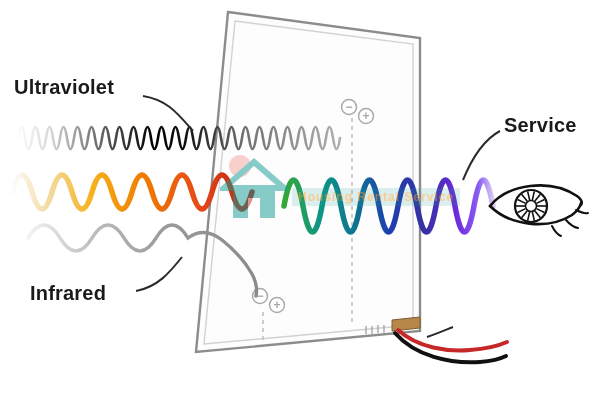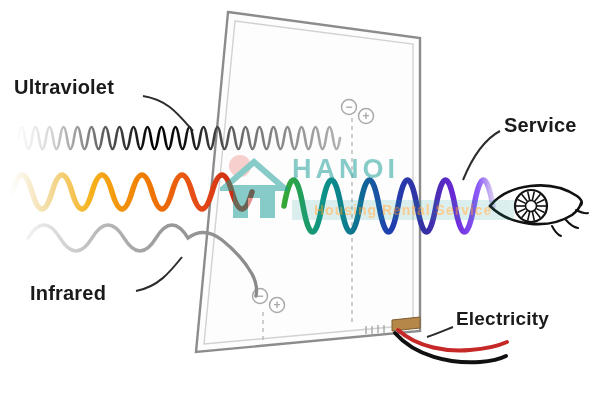--- a/index.html
+++ b/index.html
@@ -37,25 +37,25 @@
   .wm-big {
     font-weight: 700;
     font-size: 27px;
     line-height: 27px;
     letter-spacing: 4px;
     color: #1b9e96;
   }
   .wm-tagline {
     margin-top: 17px;
     font-weight: 700;
-    font-size: 14px;
+    font-size: 12px;
     letter-spacing: 1px;
     color: #f59f2d;
     background: rgba(27,158,150,0.30);
-    padding: 2px 22px;
+    padding: 2px 6px;
     display: inline-block;
   }
 </style>
 </head>
 <body>
 
 <div class="scene">
 
   <svg class="diagram" width="600" height="409" viewBox="0 0 600 409">
     <defs>
@@ -163,23 +163,21 @@
   </svg>
 
   <div class="watermark">
     <svg width="68" height="76" viewBox="0 0 68 76">
       <circle cx="20" cy="16" r="11" fill="#ef9a96" opacity="0.9"></circle>
       <polygon points="4,38 34,12 64,38" fill="none" stroke="#1b9e96" stroke-width="6"></polygon>
       <rect x="13" y="38" width="42" height="30" fill="#1b9e96"></rect>
       <rect x="28" y="48" width="12" height="20" fill="#ffffff"></rect>
     </svg>
     <div class="wm-text">
-      <div class="wm-big">HANOI</div>
       <div class="wm-tagline">Housing Rental Service</div>
     </div>
   </div>
 
   <div class="lbl lbl-ultraviolet">Ultraviolet</div>
   <div class="lbl lbl-infrared">Infrared</div>
   <div class="lbl lbl-visible">Service</div>
-  <div class="lbl lbl-electricity">Electricity</div>
 
 </div>
 
 </body></html>

